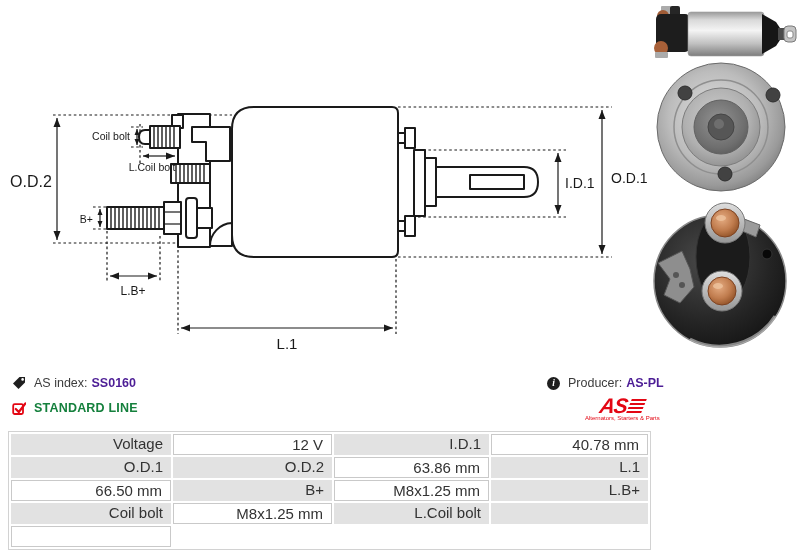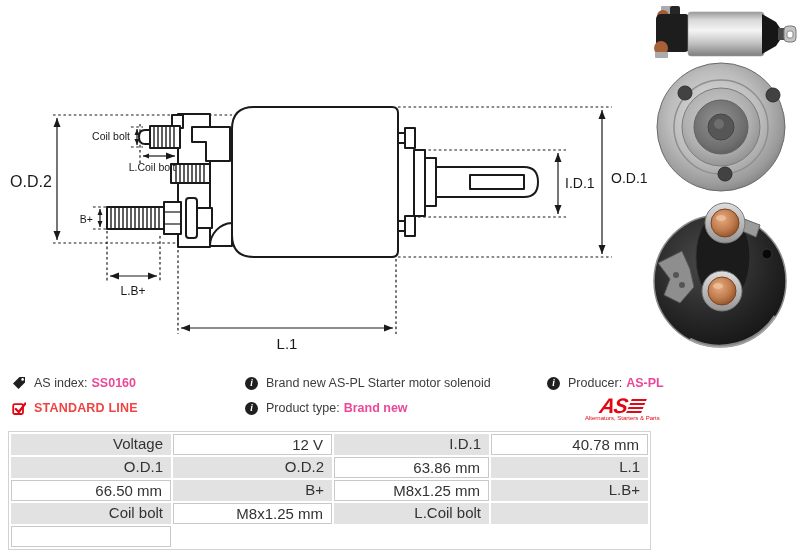--- a/index.html
+++ b/index.html
@@ -8,22 +8,22 @@
   .tech-drawing{position:absolute;left:0;top:0;}
   .photos{position:absolute;left:648px;top:2px;width:152px;height:370px;}
   
   .info-bar{position:absolute;left:0;top:374px;width:800px;height:54px;font-size:12.5px;}
   .info-col{position:absolute;top:0;}
   .col1{left:12px;width:225px;}
   .col2{left:245px;width:300px;}
   .col3{left:547px;width:250px;}
   .info-line{display:flex;align-items:center;height:18px;margin-bottom:7px;white-space:nowrap;}
   .info-line .lbl{margin-right:4px;}
-  .info-line .val{font-weight:bold;color:#ec4899;}
-  .std-line{color:#ef4444;font-weight:bold;letter-spacing:.2px;}
+  .info-line .val{font-weight:bold;color:#4c1d95;}
+  .std-line{color:#15803d;font-weight:bold;letter-spacing:.2px;}
   .icn{flex:none;margin-right:8px;display:inline-block;}
   .i-icon{flex:none;width:13px;height:13px;border-radius:50%;background:#1f1f1f;color:#fff;
           display:inline-flex;align-items:center;justify-content:center;
           font-size:9.5px;font-weight:bold;font-style:italic;
           font-family:"Liberation Serif",serif;margin-right:8px;}
   .i-icon::before{content:"i";}
   
   .as-logo{position:absolute;left:38px;top:22px;text-align:center;line-height:1;}
   .as-logo-mark{display:flex;align-items:flex-end;justify-content:center;height:17px;}
   .as-logo-text{color:#e30613;font-weight:bold;font-style:italic;font-size:21px;
@@ -264,31 +264,20 @@
       </div>
       <div class="info-line std-line">
         <svg class="icn" width="14" height="14" viewBox="0 0 14 14">
           <rect x="1.2" y="3.2" width="9.8" height="9.8" rx="1.5" fill="none" stroke="#e30613" stroke-width="1.8"></rect>
           <path d="M3.8,8 L6.8,11 L13.4,2.4" fill="none" stroke="#e30613" stroke-width="2.2" stroke-linecap="round"></path>
         </svg>
         <span>STANDARD LINE</span>
       </div>
     </div>
 
-    <div class="info-col col2">
-      <div class="info-line">
-        <span class="i-icon"></span>
-        <span>Brand new AS-PL Starter motor solenoid</span>
-      </div>
-      <div class="info-line">
-        <span class="i-icon"></span>
-        <span class="lbl">Product type:</span>
-        <span class="val">Brand new</span>
-      </div>
-    </div>
 
     <div class="info-col col3">
       <div class="info-line">
         <span class="i-icon"></span>
         <span class="lbl">Producer:</span>
         <span class="val">AS-PL</span>
       </div>
       <div class="as-logo">
         <div class="as-logo-mark">
           <span class="as-logo-text">AS</span>

